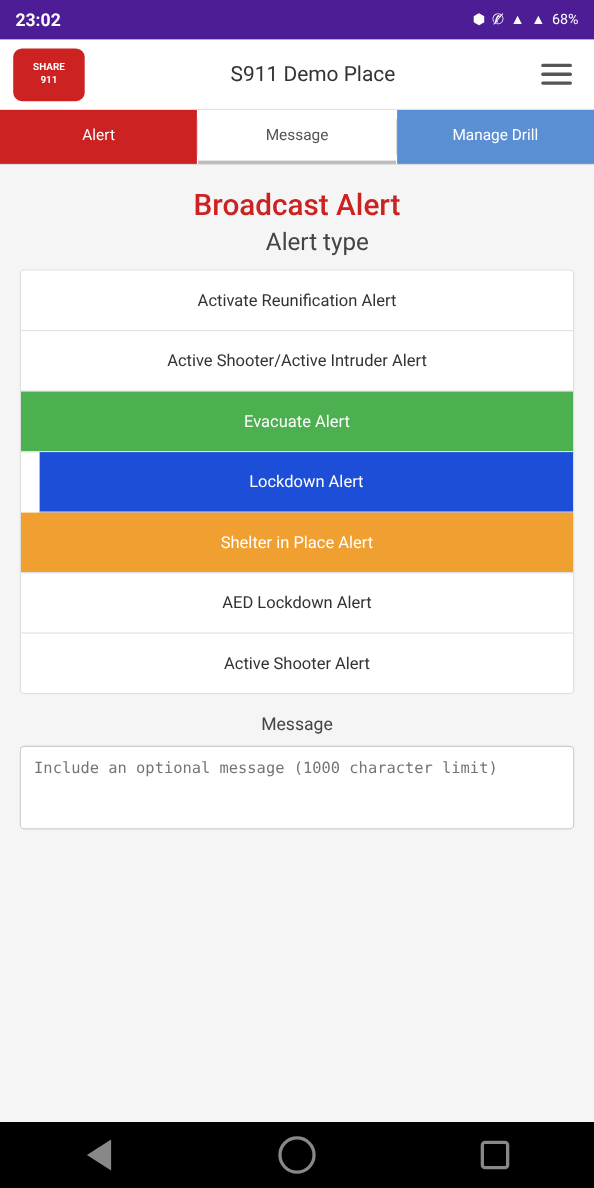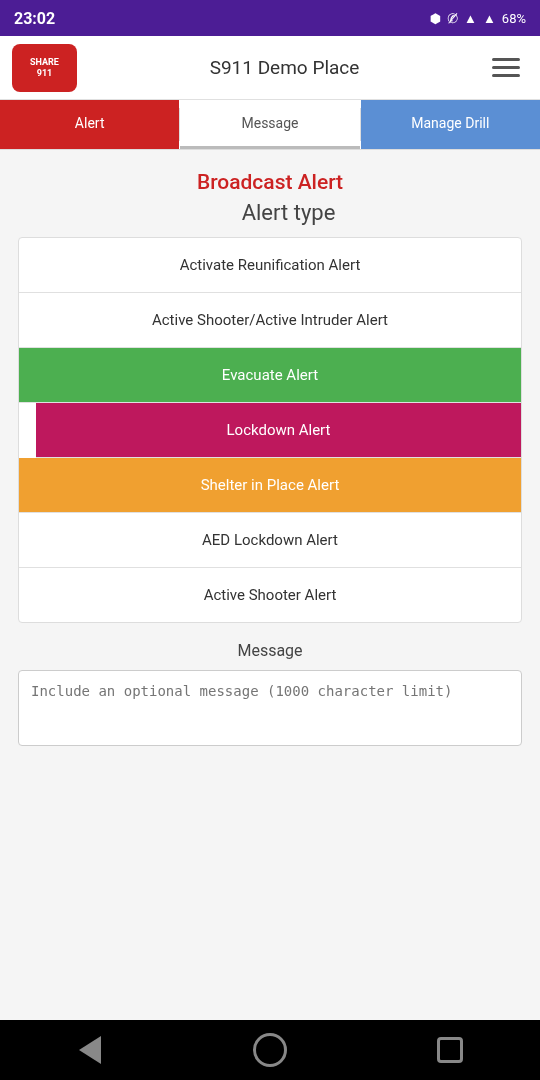--- a/index.html
+++ b/index.html
@@ -126,21 +126,21 @@
       flex: 1;
       overflow-y: auto;
       background: #f5f5f5;
       padding-bottom: 20px;
     }
 
     
     .section-title {
       text-align: center;
       color: #cc2222;
-      font-size: 21px;
+      font-size: 27px;
       font-weight: 500;
       margin-top: 20px;
       margin-bottom: 6px;
     }
     .sub-title {
       text-align: center;
       color: #444;
       font-size: 22px;
       margin-bottom: 12px;
       padding-left: 37px;
@@ -166,21 +166,21 @@
       text-align: center;
     }
     .alert-item:last-child {
       border-bottom: none;
     }
     .alert-item.green {
       background: #4caf50;
       color: #fff;
     }
     .alert-item.red {
-      background: #be185d;
+      background: #1d4ed8;
       color: #fff;
       margin-left: 17px;
     }
     .alert-item.orange {
       background: #f0a030;
       color: #fff;
     }
 
     
     .message-section {

